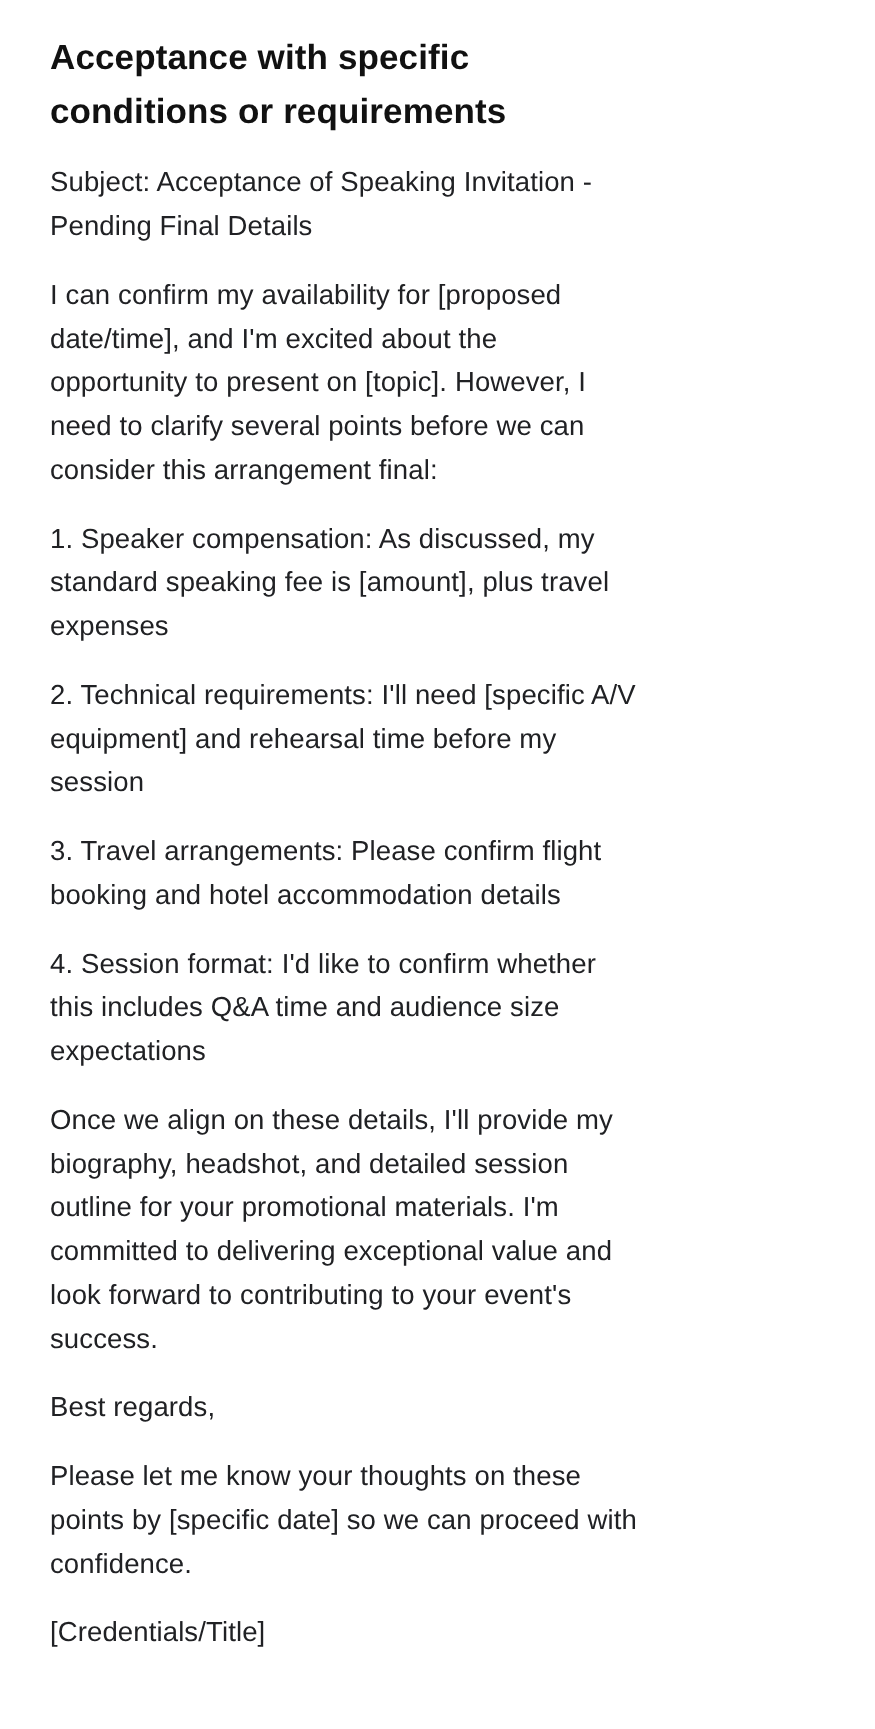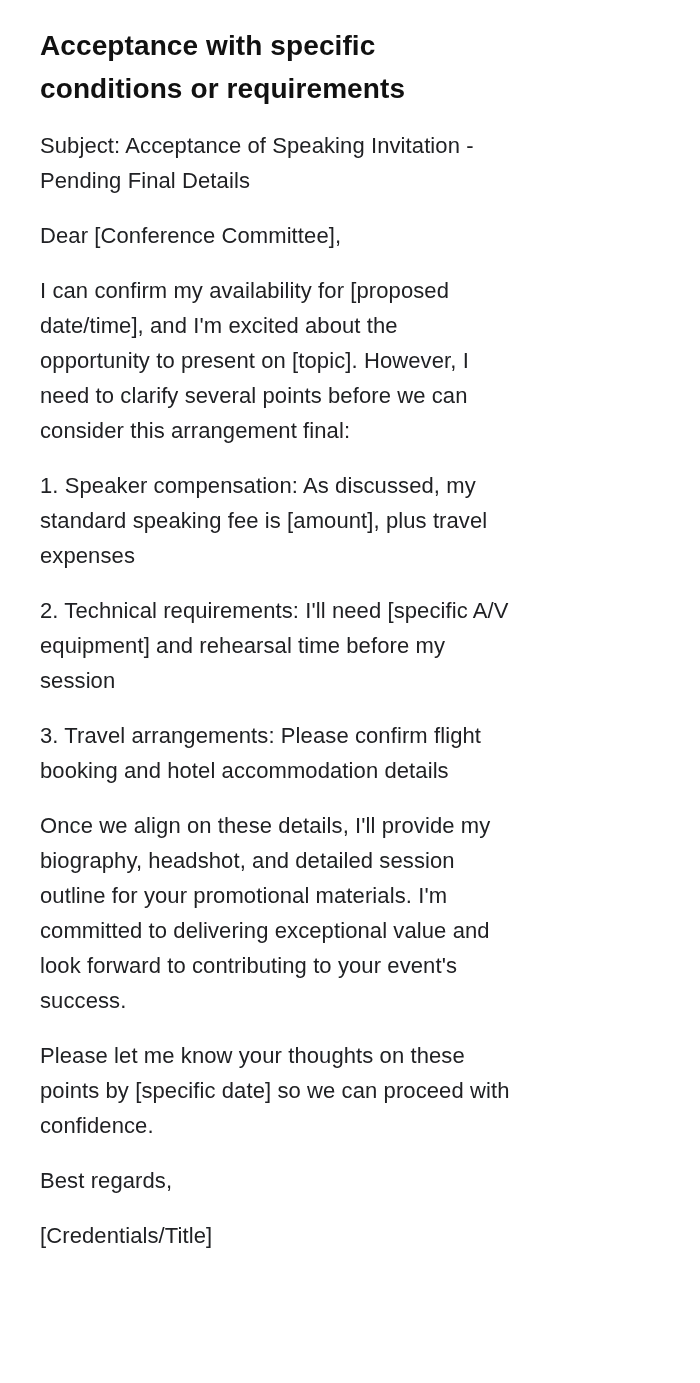--- a/index.html
+++ b/index.html
@@ -48,23 +48,23 @@
   }
 </style>
 </head>
 <body>
 
 <div class="page">
   <h1 class="doc-title">Acceptance with specific conditions or requirements</h1>
 
   <div class="doc-body">
     <p>Subject: Acceptance of Speaking Invitation - Pending Final Details</p>
-    <p>Dear [Conference Committee],</p>
     <p>I can confirm my availability for [proposed date/time], and I'm excited about the opportunity to present on [topic]. However, I need to clarify several points before we can consider this arrangement final:</p>
     <p>1. Speaker compensation: As discussed, my standard speaking fee is [amount], plus travel expenses</p>
     <p>2. Technical requirements: I'll need [specific A/V equipment] and rehearsal time before my session</p>
     <p>3. Travel arrangements: Please confirm flight booking and hotel accommodation details</p>
+    <p>4. Session format: I'd like to confirm whether this includes Q&amp;A time and audience size expectations</p>
     <p>Once we align on these details, I'll provide my biography, headshot, and detailed session outline for your promotional materials. I'm committed to delivering exceptional value and look forward to contributing to your event's success.</p>
+    <p>Best regards,</p>
     <p>Please let me know your thoughts on these points by [specific date] so we can proceed with confidence.</p>
-    <p>Best regards,</p>
     <p>[Credentials/Title]</p>
   </div>
 </div>
 
 </body></html>

